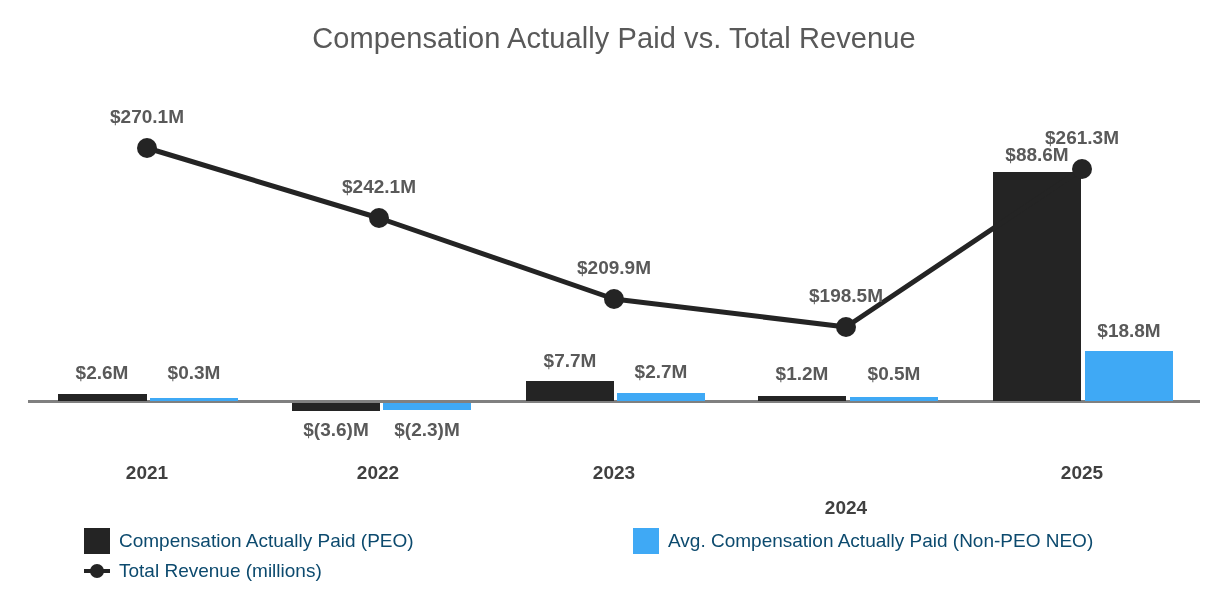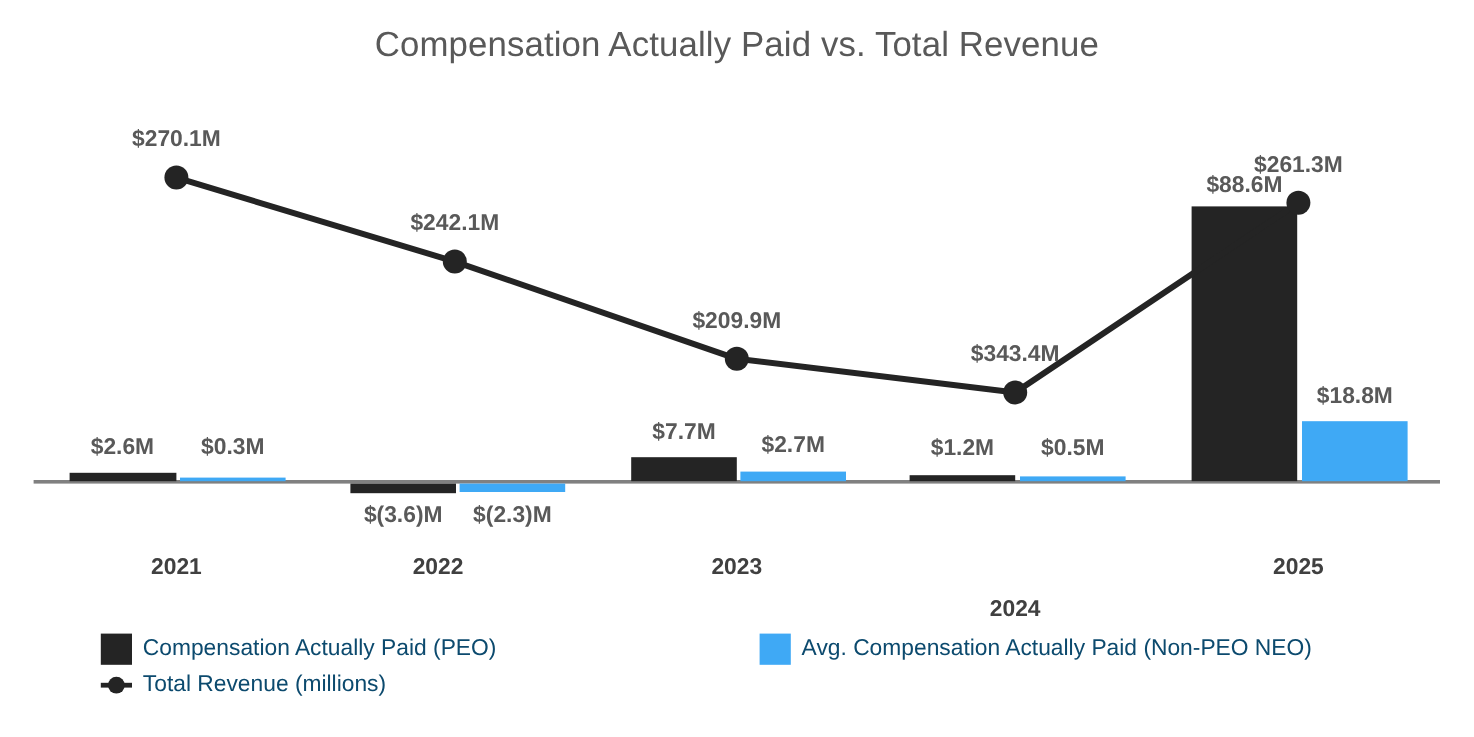--- a/index.html
+++ b/index.html
@@ -147,37 +147,37 @@
       <circle cx="147" cy="148" r="10" fill="#242424"></circle>
       <circle cx="379" cy="218" r="10" fill="#242424"></circle>
       <circle cx="614" cy="299" r="10" fill="#242424"></circle>
       <circle cx="846" cy="327" r="10" fill="#242424"></circle>
       <circle cx="1082" cy="169" r="10" fill="#242424"></circle>
     </svg>
 
     <div class="dlabel" style="left:87px; top:106px; width:120px;">$270.1M</div>
     <div class="dlabel" style="left:319px; top:176px; width:120px;">$242.1M</div>
     <div class="dlabel" style="left:554px; top:257px; width:120px;">$209.9M</div>
-    <div class="dlabel" style="left:786px; top:285px; width:120px;">$343.4M</div>
+    <div class="dlabel" style="left:786px; top:285px; width:120px;">$198.5M</div>
     <div class="dlabel" style="left:1022px; top:127px; width:120px;">$261.3M</div>
 
     <div class="dlabel" style="left:42px; top:362px; width:120px;">$2.6M</div>
     <div class="dlabel" style="left:276px; top:419px; width:120px;">$(3.6)M</div>
     <div class="dlabel" style="left:510px; top:350px; width:120px;">$7.7M</div>
     <div class="dlabel" style="left:742px; top:363px; width:120px;">$1.2M</div>
     <div class="dlabel" style="left:977px; top:144px; width:120px;">$88.6M</div>
 
     <div class="dlabel" style="left:134px; top:362px; width:120px;">$0.3M</div>
     <div class="dlabel" style="left:367px; top:419px; width:120px;">$(2.3)M</div>
     <div class="dlabel" style="left:601px; top:361px; width:120px;">$2.7M</div>
     <div class="dlabel" style="left:834px; top:363px; width:120px;">$0.5M</div>
     <div class="dlabel" style="left:1069px; top:320px; width:120px;">$18.8M</div>
 
     <div class="xlabel" style="left:87px; top:462px; width:120px;">2021</div>
-    <div class="xlabel" style="left:305px; top:462px; width:120px;">2022</div>
+    <div class="xlabel" style="left:318px; top:462px; width:120px;">2022</div>
     <div class="xlabel" style="left:554px; top:462px; width:120px;">2023</div>
     <div class="xlabel" style="left:786px; top:462px; width:120px;margin-top:35px;">2024</div>
     <div class="xlabel" style="left:1022px; top:462px; width:120px;">2025</div>
 
   </div>
 
   <div id="legend">
 
     <div class="legend-item" style="left:84px; top:10px;">
       <span class="swatch-square"></span>

